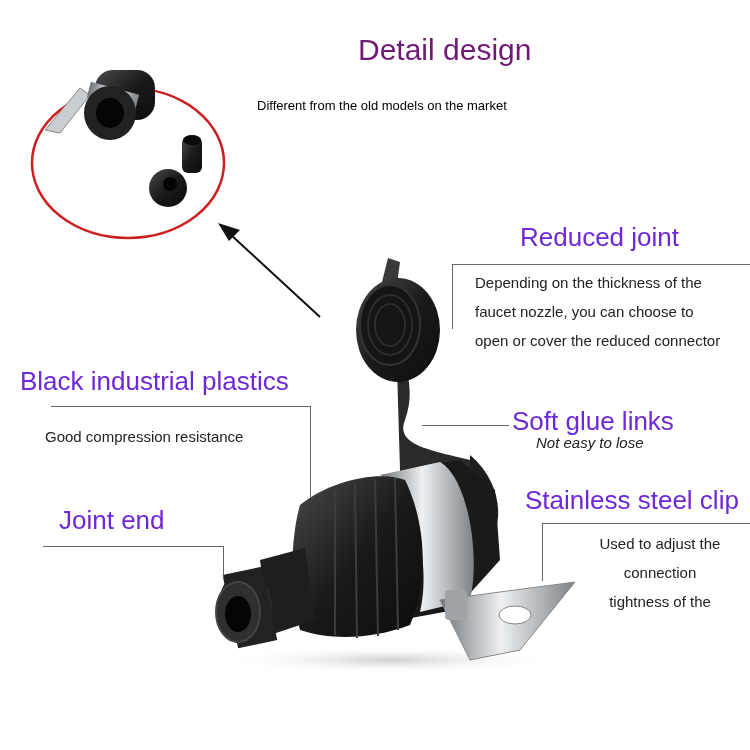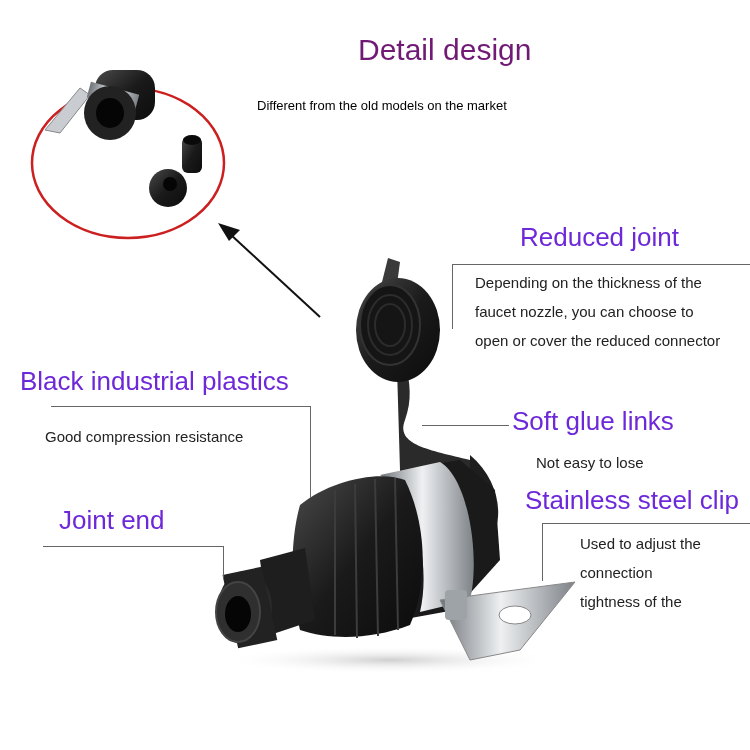--- a/index.html
+++ b/index.html
@@ -3,21 +3,21 @@
   <meta charset="utf-8">
   <style>
     html, body { margin: 0; padding: 0; background: #ffffff; }
     body { width: 750px; height: 750px; position: relative; overflow: hidden;
            font-family: "Liberation Sans", "DejaVu Sans", sans-serif; color: #111; }
     .abs { position: absolute; }
     .title { font-size: 30px; color: #701a75; white-space: nowrap; }
     .subtitle { font-size: 13px; color: #000000; white-space: nowrap; }
     .heading { font-size: 26px; color: #6d28d9; white-space: nowrap; }
     .desc { font-size: 15px; color: #222; white-space: nowrap; line-height: 29px; }
-    .center { text-align: left; }
+    .center { text-align: center; }
     .line { position: absolute; background: #666; }
     svg { position: absolute; left: 0; top: 0; }
   </style>
 </head>
 <body>
 
 <svg width="750" height="750" viewBox="0 0 750 750">
   <defs>
     <linearGradient id="steel" x1="0" y1="0" x2="1" y2="0">
       <stop offset="0" stop-color="#6f7479"></stop>
@@ -115,21 +115,21 @@
   <div class="abs desc" style="left:475px; top:268px;">
     <div>Depending on the thickness of the</div>
     <div>faucet nozzle, you can choose to</div>
     <div>open or cover the reduced connector</div>
   </div>
 </div>
 
 <div>
   <div class="abs heading" style="left:512px; top:386px;margin-top:20px;">Soft glue links</div>
   <div class="line" style="left:422px; top:425px; width:87px; height:1px;"></div>
-  <div class="abs desc" style="left:536px; top:448px;">Not easy to lose</div>
+  <div class="abs desc" style="left:536px; top:428px;font-style:italic;">Not easy to lose</div>
 </div>
 
 <div>
   <div class="abs heading" style="left:496px; top:485px;margin-left:29px;">Stainless steel clip</div>
   <div class="line" style="left:542px; top:523px; width:208px; height:1px;"></div>
   <div class="line" style="left:542px; top:523px; width:1px; height:58px;"></div>
   <div class="abs desc center" style="left:580px; top:529px; width:160px;">
     <div>Used to adjust the</div>
     <div>connection</div>
     <div>tightness of the</div>

